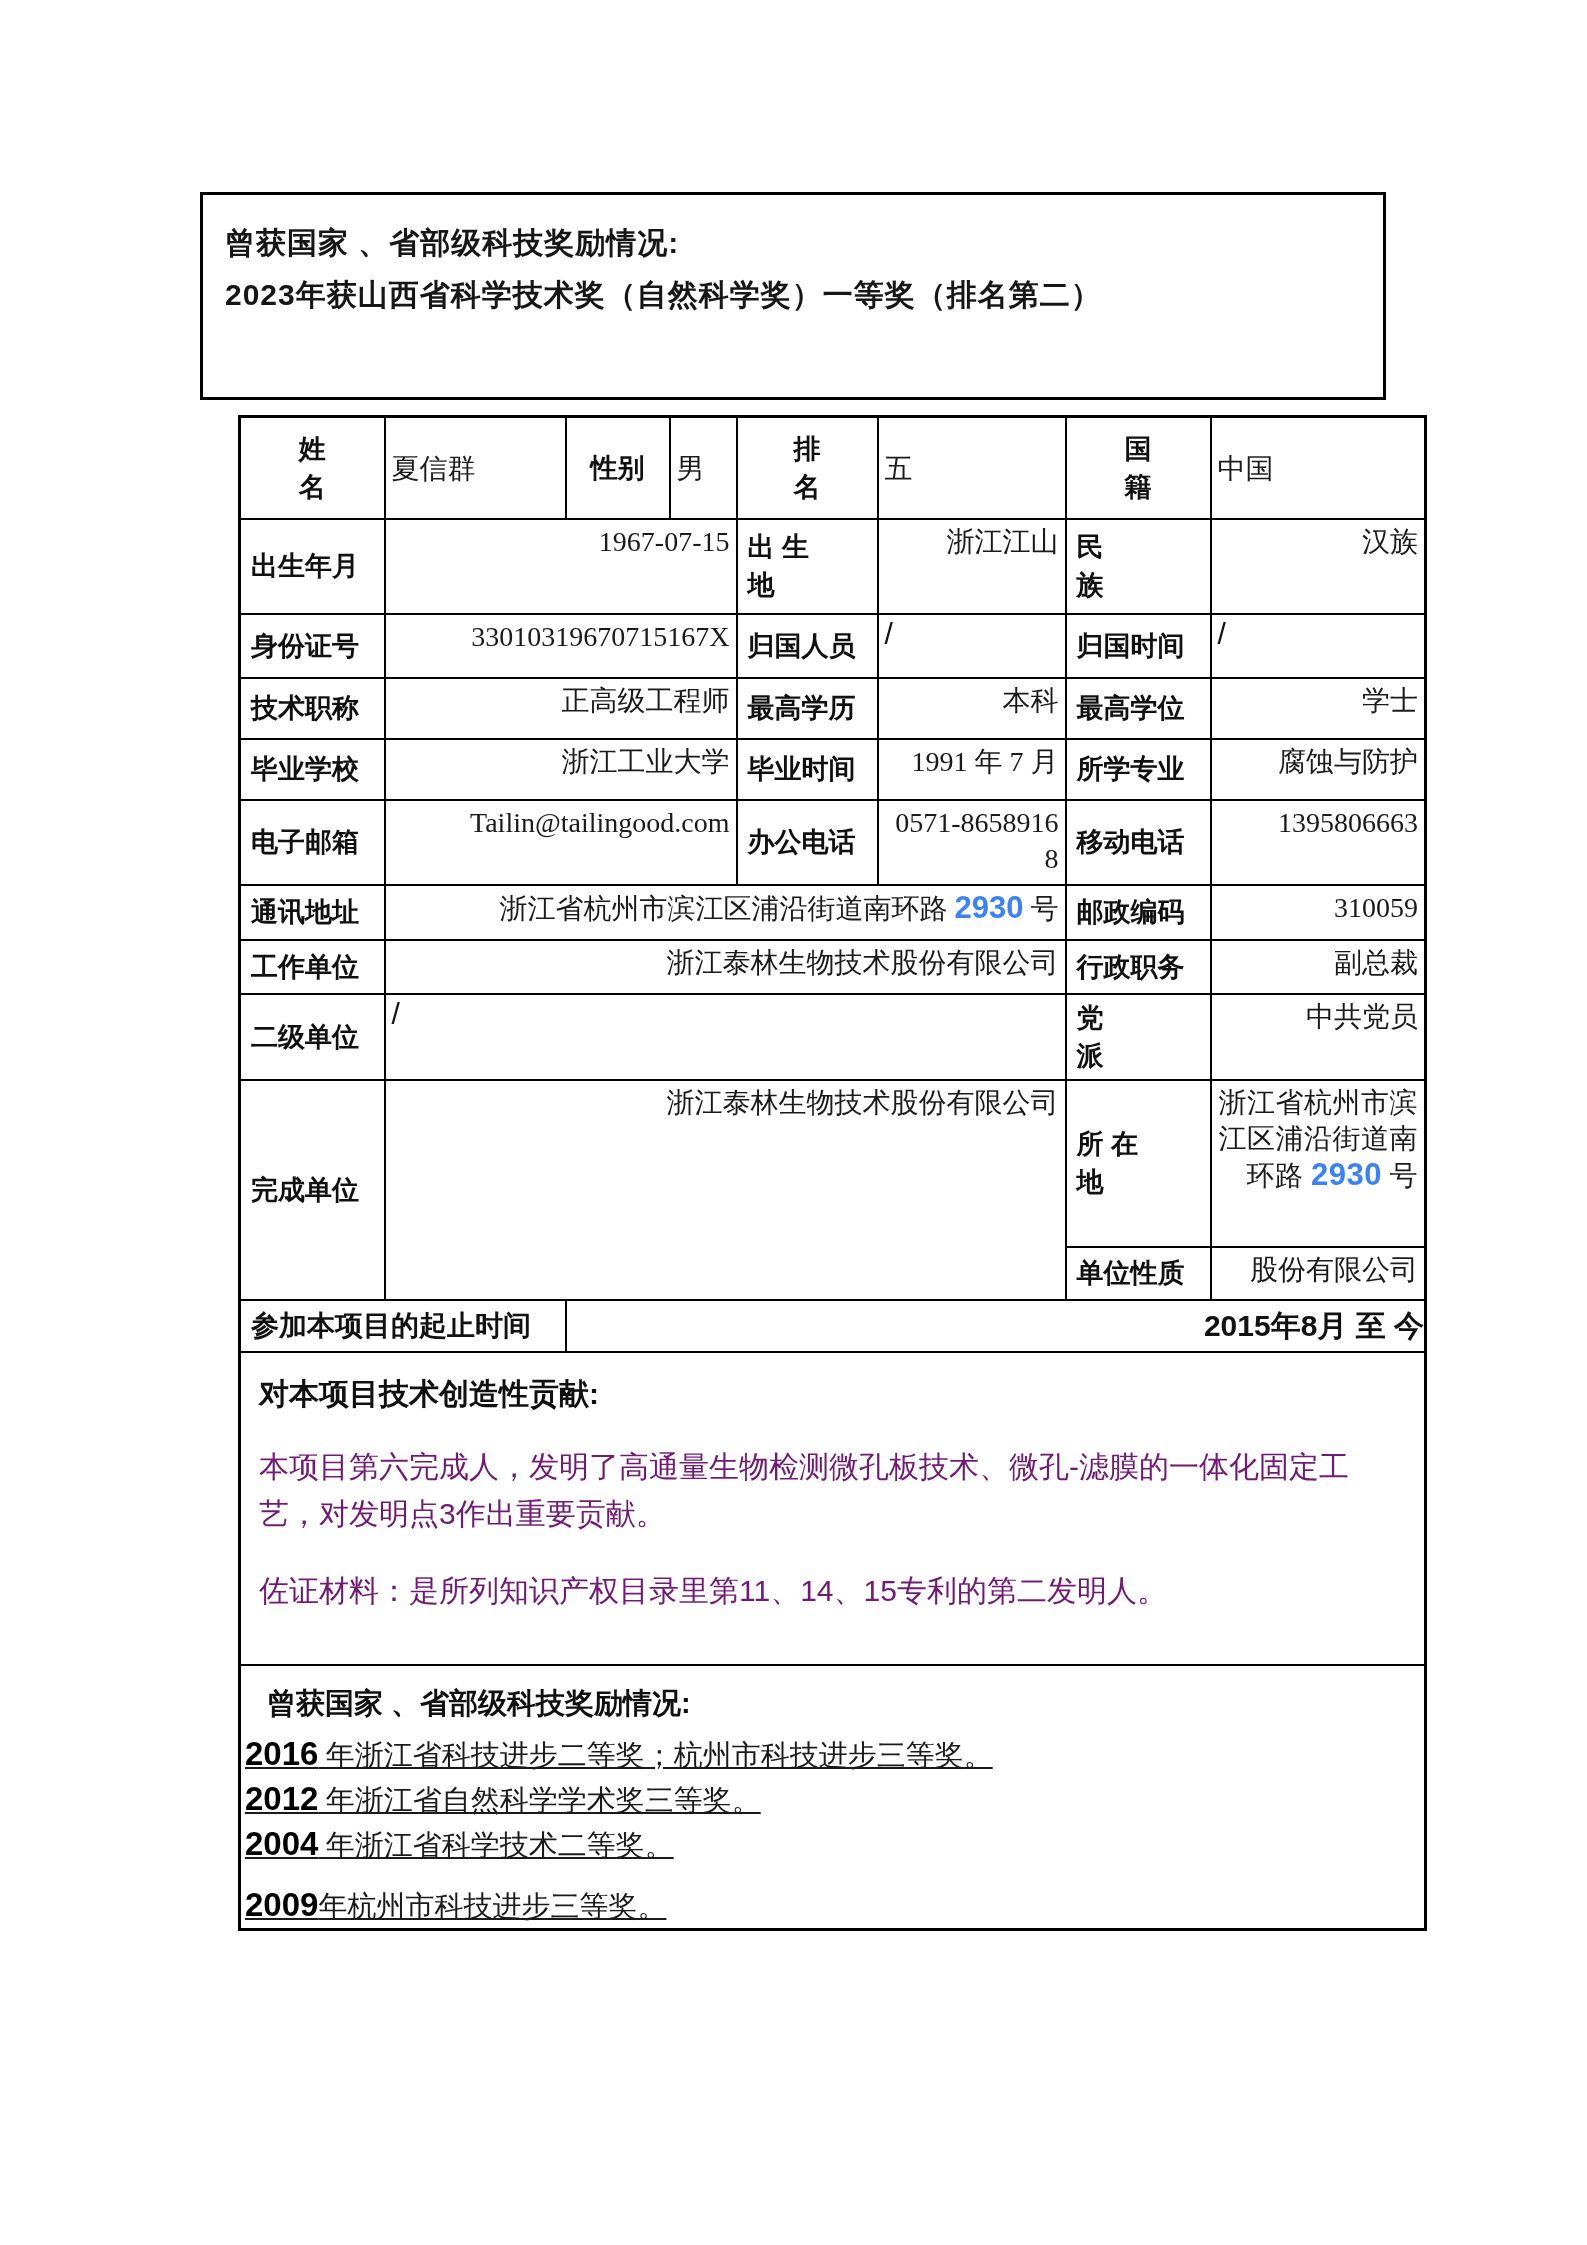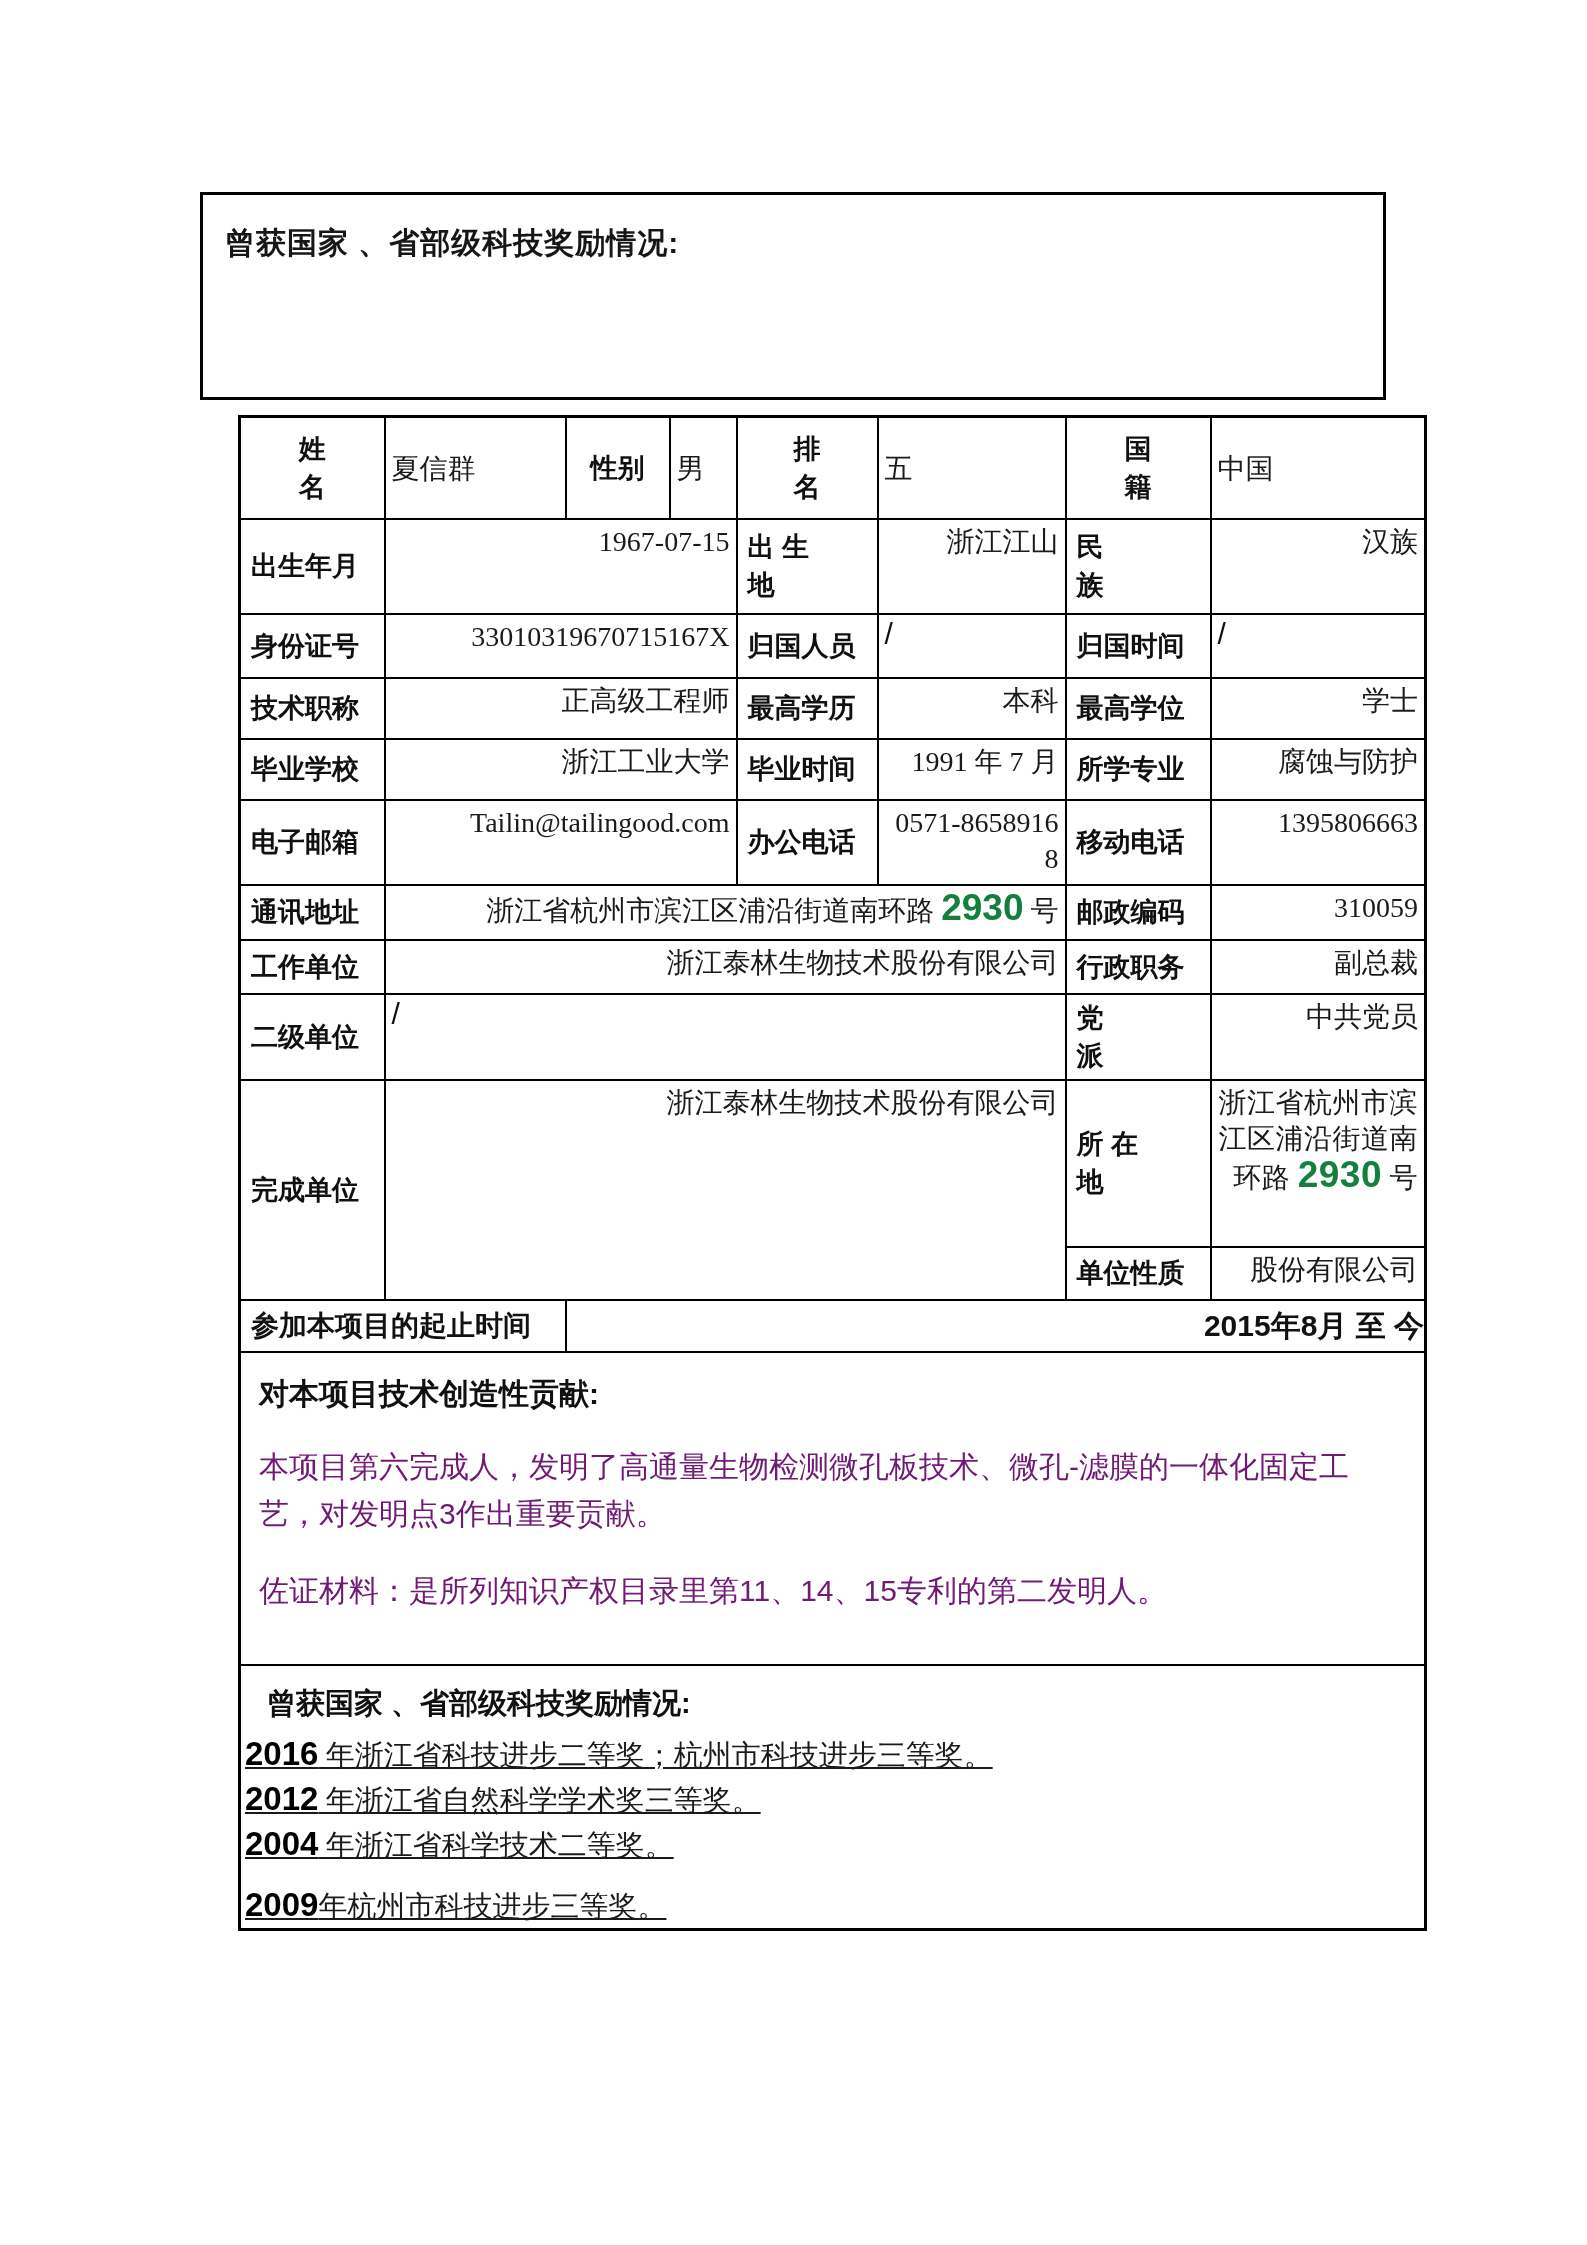--- a/index.html
+++ b/index.html
@@ -51,21 +51,21 @@
   td.c { text-align: center; vertical-align: middle; padding-left: 4px; }
   td.val {
     font: 400 28px/36px "Liberation Serif", serif;
     vertical-align: top;
     text-align: right;
     padding: 4px 6px 2px 6px;
     word-break: break-all;
     color: #1a1a1a;
   }
   td.val.vc { vertical-align: middle; text-align: left; }
-  .num  { font-family: "Liberation Sans", sans-serif; font-weight: 700; font-size: 37px; color: #15803d; }
+  .num  { font-family: "Liberation Sans", sans-serif; font-weight: 700; font-size: 31px; color: #3b82f6; }
   .latin{ font-family: "Liberation Sans", sans-serif; font-weight: 400; font-size: 31px; color: #000; }
   td.slash { font: 400 30px/34px "Liberation Sans", sans-serif; vertical-align: top; padding: 2px 6px; }
   td.addr { letter-spacing: 0.5px; }
 
   td.period-lbl { font: 600 28px/40px "Liberation Sans", sans-serif; vertical-align: middle; padding-left: 10px; white-space: nowrap; }
   td.period-val { font: 700 30px/40px "Liberation Sans", sans-serif; text-align: right; vertical-align: middle; }
 
   
   td.free-cell { vertical-align: top; margin-top: 34px; }
   td.contribution { padding: 18px 22px 0 18px; }
@@ -78,20 +78,21 @@
   .award-line.gap { margin-top: 16px; }
   .award-year { font-family: "Liberation Sans", sans-serif; font-weight: 700; font-size: 33px; color: #000; }
 </style>
 </head>
 <body>
 
 <div id="page">
 
   <div class="top-box">
     <div class="box-line">曾获国家 、省部级科技奖励情况:</div>
+    <div class="box-line">2023年获山西省科学技术奖（自然科学奖）一等奖（排名第二）</div>
   </div>
 
   <table class="form-table">
     <colgroup>
       <col style="width:145px">
         <col style="width:181px">
         <col style="width:104px">
         <col style="width:67px">
       <col style="width:141px">
         <col style="width:188px">

